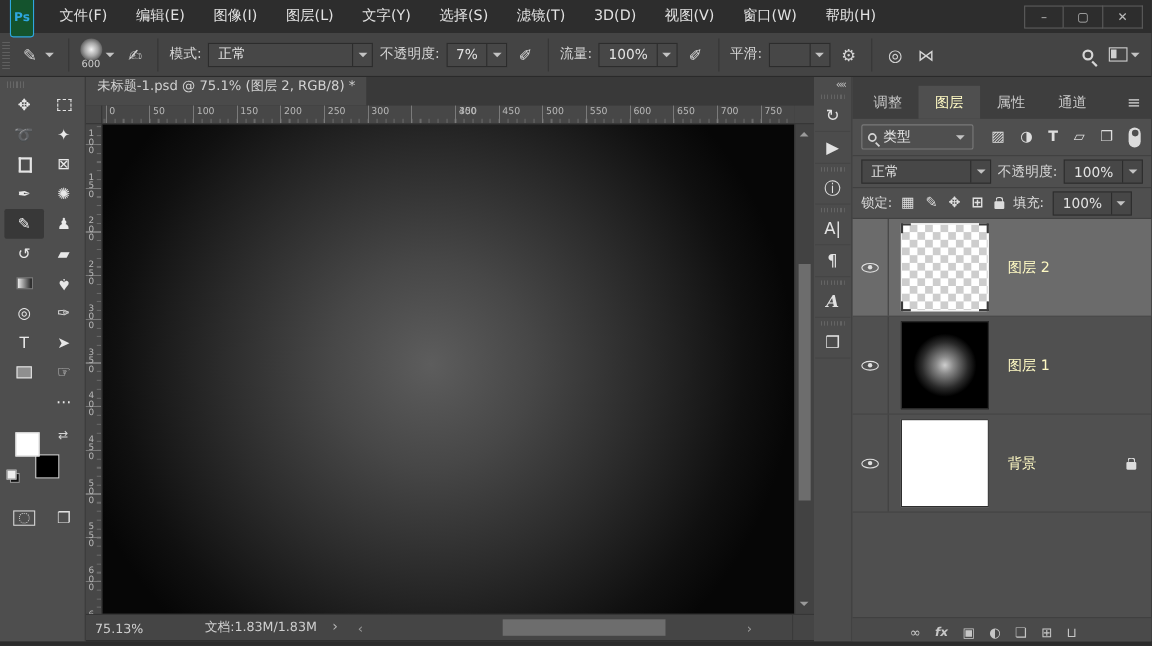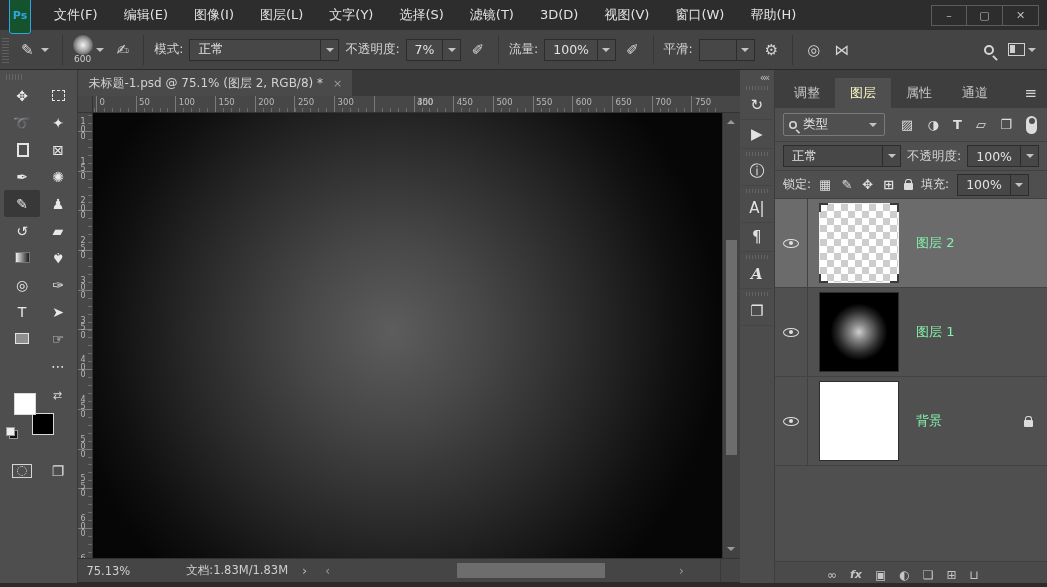--- a/index.html
+++ b/index.html
@@ -69,21 +69,21 @@
   .mini-swatches::after { content:""; position:absolute; right:0; bottom:0; width:7px; height:7px; background:#111; border:1px solid #999; }
   .toolbar-bottom { display:grid; grid-template-columns:36px 36px; padding-left:4px; margin-top:22px; }
   .qmask { width:20px; height:14px; border:1px solid #d5d5d5; display:flex; align-items:center; justify-content:center; }
   .qmask::after { content:""; width:8px; height:8px; border:1px dotted #d5d5d5; border-radius:50%; }
   .smode { font-size:14px; color:#e0e0e0; }
 
   
   .center { width:675px; display:flex; flex-direction:column; background:#3a3a3a; }
   .tabbar { height:26px; background:#393939; display:flex; align-items:flex-end; }
   .doctab { height:26px; background:#4a4a4a; display:flex; align-items:center; padding:0 10px; gap:10px;
-            font-size:12px; color:#d2d2d2; white-space:nowrap; }
+            font-size:12px; color:#d2d2d2; white-space:nowrap;flex-direction:column; }
   .doctab .close { color:#9a9a9a; font-size:11px; }
   .rulerrow { height:17px; display:flex; }
   .ruler-corner { width:15px; height:17px; background:#474747; border-right:1px solid #333; border-bottom:1px solid #333; }
   .hruler { position:relative; flex:1; background:#474747; border-bottom:1px solid #333; overflow:hidden;
             background-image:
               repeating-linear-gradient(90deg,#7a7a7a 0 1px,transparent 1px 39.7px),
               repeating-linear-gradient(90deg,#6a6a6a 0 1px,transparent 1px 7.94px);
             background-size:100% 100%,100% 4px; background-position:3px 0,3px 100%; background-repeat:no-repeat,repeat-x; }
   .hruler span { position:absolute; top:1px; font-size:8.5px; color:#b8b8b8; }
   .ruler-end { width:18px; background:#474747; border-bottom:1px solid #333; }
@@ -147,21 +147,21 @@
   .eye::after { content:""; position:absolute; left:4.5px; top:1.5px; width:4px; height:4px; border-radius:50%; background:#e0e0e0; }
   .thumb { position:relative; width:80px; height:80px; margin-left:11px; border:1px solid #2e2e2e; flex:none; }
   .thumb-checker { background:#fff repeating-conic-gradient(#cdcdcd 0% 25%, #ffffff 25% 50%); background-size:14px 14px; border-color:#f2f2f2; }
   .corner { position:absolute; width:9px; height:9px; }
   .corner.tl { left:-1px; top:-1px; border-left:2px solid #3a3a3a; border-top:2px solid #3a3a3a; }
   .corner.tr { right:-1px; top:-1px; border-right:2px solid #3a3a3a; border-top:2px solid #3a3a3a; }
   .corner.bl { left:-1px; bottom:-1px; border-left:2px solid #3a3a3a; border-bottom:2px solid #3a3a3a; }
   .corner.br { right:-1px; bottom:-1px; border-right:2px solid #3a3a3a; border-bottom:2px solid #3a3a3a; }
   .thumb-glow { background:#000; background-image:radial-gradient(circle at 50% 50%, #cecece 0%, #8a8a8a 14%, #2a2a2a 38%, #000 52%); }
   .thumb-white { background:#fff; }
-  .layer-name { margin-left:17px; font-size:13px; color:#86efac; }
+  .layer-name { margin-left:17px; font-size:13px; color:#fef9c3; }
   .layer-lock { margin-left:auto; margin-right:14px; }
   .panelbottom { height:26px; background:#4a4a4a; border-top:1px solid #404040; display:flex; align-items:center; gap:13px; padding-left:52px; }
   .pb-icon { color:#c6c6c6; font-size:12px; }
   .pb-icon.fx { font-style:italic; font-weight:bold; font-size:11px; }
 
   
   .watermark { position:absolute; right:8px; bottom:16px; z-index:10; font-size:30px; font-weight:bold; color:#fff; letter-spacing:1px; white-space:nowrap;
                text-shadow:-1px -1px 0 #2e2e2e, 1px -1px 0 #2e2e2e, -1px 1px 0 #2e2e2e, 2px 2px 0 #2e2e2e, 3px 3px 3px rgba(0,0,0,.55); }
 </style>
 </head>

